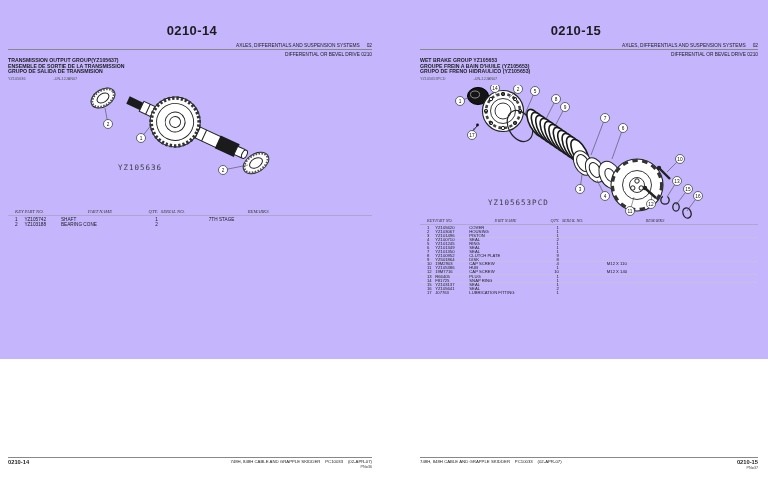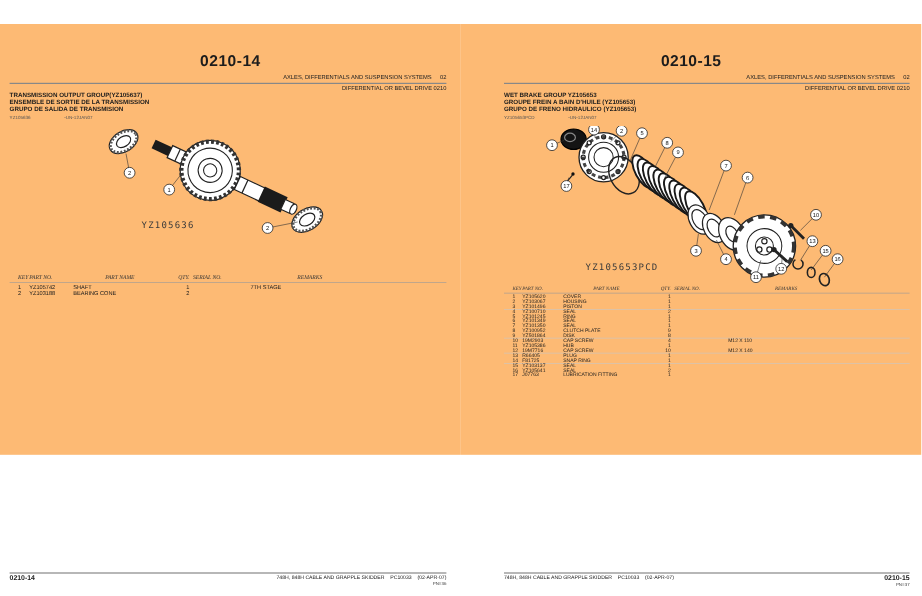--- a/index.html
+++ b/index.html
@@ -1,18 +1,18 @@
 <!DOCTYPE html>
 <html><head>
 <meta charset="utf-8">
 <style>
   html,body{margin:0;padding:0;background:#ffffff;}
   .sheet{position:relative;width:768px;height:497px;background:#fff;overflow:hidden;
          font-family:"Liberation Sans",sans-serif;color:#1c1c1c;}
-  .page{position:absolute;top:0;width:384px;height:359px;background:#fdba74;margin-top:20px;}
+  .page{position:absolute;top:0;width:384px;height:359px;background:#c4b5fd;}
   .page-left{left:0;--ml:8px;--mr:12px;}
   .page-right{left:384px;--ml:36px;--mr:10px;}
   .pg-num{position:absolute;top:23px;left:0;right:0;text-align:center;
           font-size:13px;font-weight:bold;letter-spacing:.4px;}
   .abs{position:absolute;left:var(--ml);right:var(--mr);}
   .s2{transform:scale(.5);transform-origin:0 0;width:200%;}
   .hdr1-wrap{top:42px;height:6px;}
   .hdr1{font-size:9.6px;text-align:right;white-space:nowrap;color:#222;}
   .hdr1 .code{margin-left:14px;}
   .hdr-rule{top:49px;border-top:1px solid #888;height:0;}

